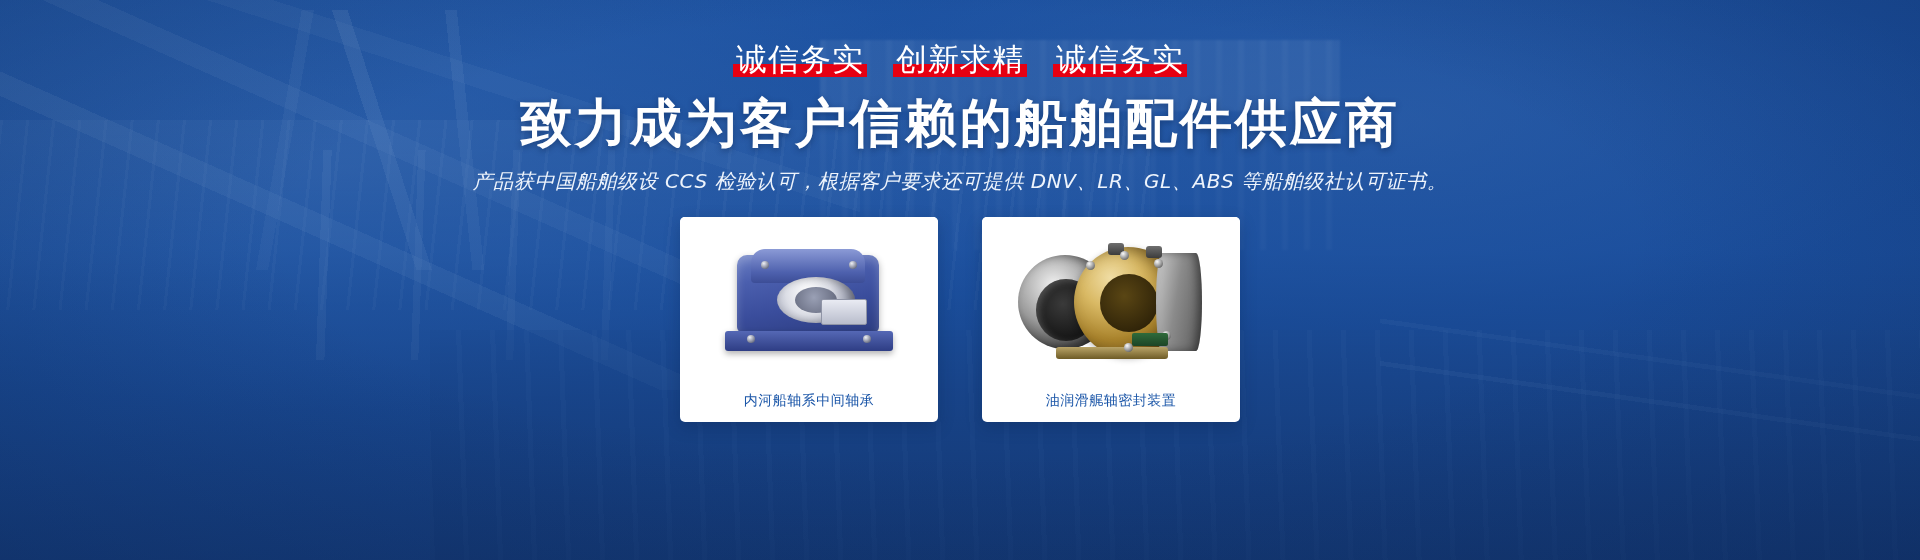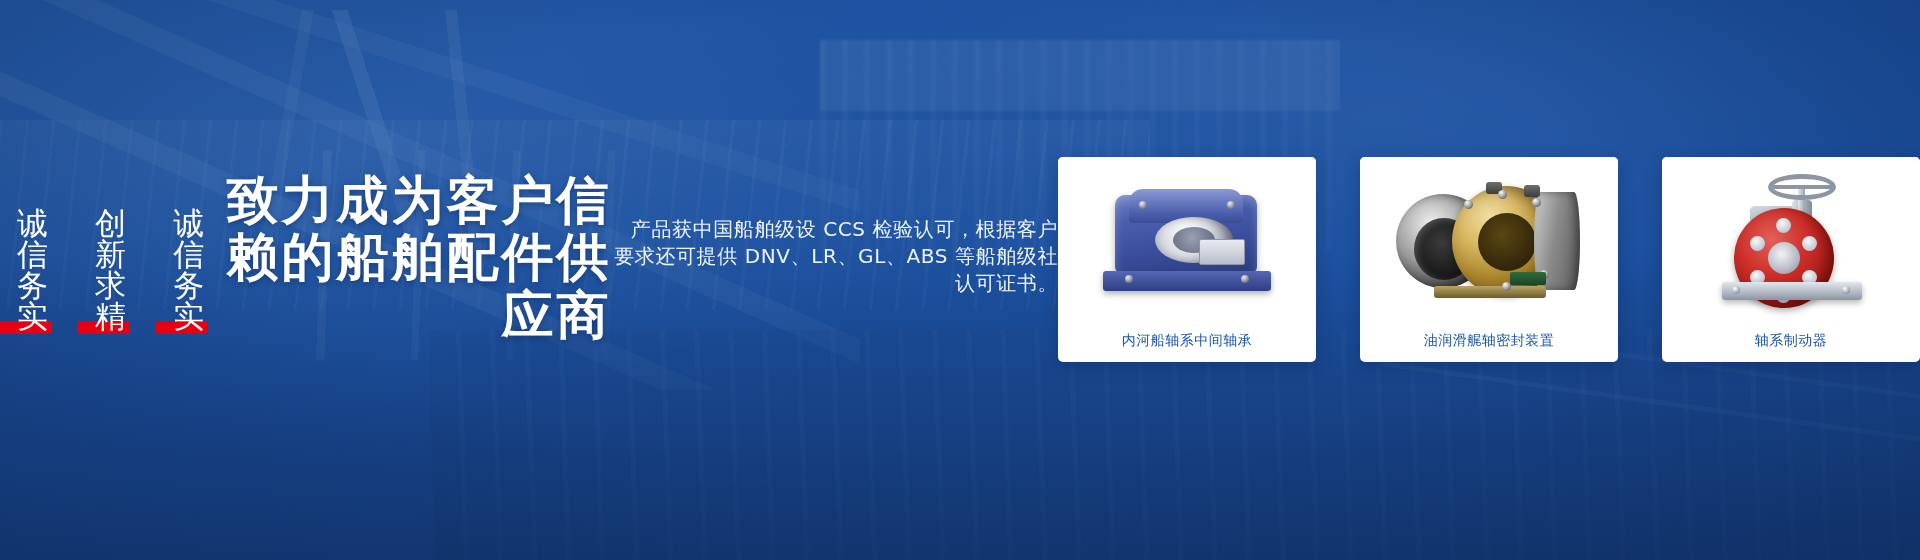--- a/index.html
+++ b/index.html
@@ -75,21 +75,21 @@
     position:absolute;inset:0;
     background:
       linear-gradient(180deg, rgba(27,79,158,.55) 0%, rgba(27,79,158,.70) 45%, rgba(20,58,120,.86) 100%);
   }
   .bg-vignette{
     position:absolute;inset:0;
     background:radial-gradient(ellipse 78% 88% at 50% 42%, rgba(0,0,0,0) 45%, rgba(10,34,78,.42) 100%);
   }
 
   
-  .content{position:relative;z-index:5;width:1920px;height:496px;display:flex;flex-direction:row;align-items:center;text-align:right;}
+  .content{position:relative;z-index:5;width:1920px;height:496px;display:flex;flex-direction:column;align-items:center;}
 
   
   .slogan{
     margin-top:44px;
     display:flex;align-items:flex-end;gap:26px;
     font-size:31px;line-height:1;letter-spacing:1px;color:#ffffff;
     font-family:"DejaVu Sans","Liberation Sans",sans-serif;
   }
   .slogan-part{position:relative;display:inline-block;padding:0 3px;}
   .slogan-part .hl{
@@ -103,20 +103,21 @@
     font-size:52px;font-weight:bold;color:#ffffff;letter-spacing:3px;
     line-height:1.1;
     font-family:"DejaVu Sans","Liberation Sans",sans-serif;
     text-shadow:0 2px 6px rgba(8,30,70,.45);
   }
 
   .subtitle{
     margin-top:16px;
     font-size:20px;color:#eef4fc;letter-spacing:.6px;
     font-family:"DejaVu Sans","Liberation Sans",sans-serif;
+    font-style:italic;
   }
 
   
   .cards{margin-top:22px;display:flex;gap:44px;}
   .card{
     width:258px;height:205px;background:#ffffff;border-radius:5px;
     box-shadow:0 5px 16px rgba(8,30,70,.28);
     display:flex;flex-direction:column;align-items:center;
     overflow:hidden;
   }
@@ -332,39 +333,16 @@
             <div class="bolt" style="left:104px;top:4px;"></div>
             <div class="bolt" style="left:138px;top:12px;"></div>
             <div class="bolt" style="left:146px;top:84px;"></div>
             <div class="bolt" style="left:108px;top:96px;"></div>
             <div class="tab"></div>
           </div>
         </div>
         <div class="card-cap">油润滑艉轴密封装置</div>
       </div>
 
-      <div class="card">
-        <div class="card-img">
-          <div class="p3">
-            <div class="stand"></div>
-            <div class="column"></div>
-            <div class="screw"></div>
-            <div class="wheel"></div>
-            <div class="wheel-spoke"></div>
-            <div class="disc"></div>
-            <div class="hole" style="left:70px;top:40px;"></div>
-            <div class="hole" style="left:96px;top:58px;"></div>
-            <div class="hole" style="left:96px;top:92px;"></div>
-            <div class="hole" style="left:70px;top:110px;"></div>
-            <div class="hole" style="left:44px;top:92px;"></div>
-            <div class="hole" style="left:44px;top:58px;"></div>
-            <div class="hub"></div>
-            <div class="base"></div>
-            <div class="basebolt" style="left:26px;top:108px;"></div>
-            <div class="basebolt" style="left:136px;top:108px;"></div>
-          </div>
-        </div>
-        <div class="card-cap">轴系制动器</div>
-      </div>
 
     </div>
   </div>
 </div>
 
 </body></html>

